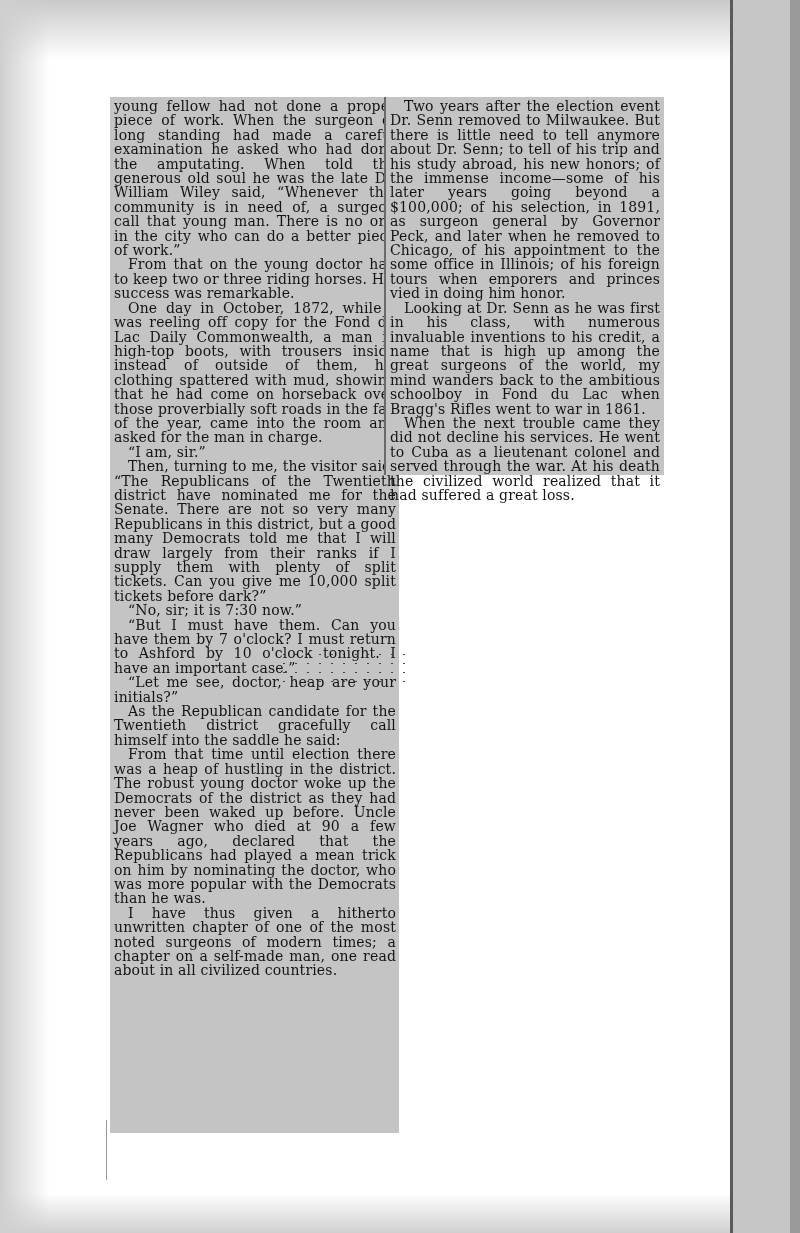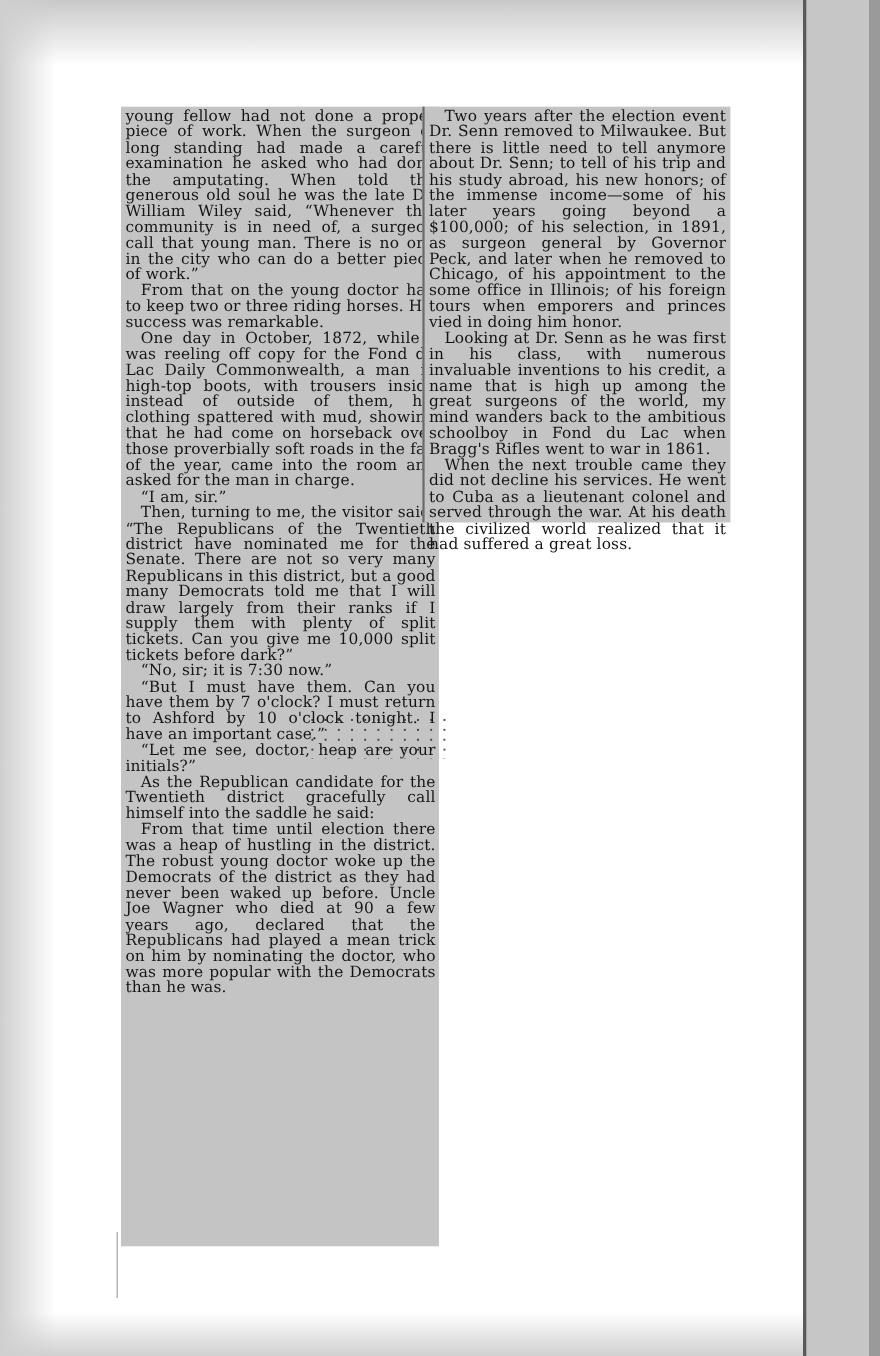--- a/index.html
+++ b/index.html
@@ -67,20 +67,21 @@
   <p class="para">young fellow had not done a proper piece of work. When the surgeon of long standing had made a careful examination he asked who had done the amputating. When told the generous old soul he was the late Dr. William Wiley said, “Whenever this community is in need of, a surgeon call that young man. There is no one in the city who can do a better piece of work.”</p>
   <p class="para indent">From that on the young doctor had to keep two or three riding horses. His success was remarkable.</p>
   <p class="para indent">One day in October, 1872, while I was reeling off copy for the Fond du Lac Daily Commonwealth, a man in high-top boots, with trousers inside instead of outside of them, his clothing spattered with mud, showing that he had come on horseback over those proverbially soft roads in the fall of the year, came into the room and asked for the man in charge.</p>
   <p class="para indent">“I am, sir.”</p>
   <p class="para indent">Then, turning to me, the visitor said: “The Republicans of the Twentieth district have nominated me for the Senate. There are not so very many Republicans in this district, but a good many Democrats told me that I will draw largely from their ranks if I supply them with plenty of split tickets. Can you give me 10,000 split tickets before dark?”</p>
   <p class="para indent">“No, sir; it is 7:30 now.”</p>
   <p class="para indent">“But I must have them. Can you have them by 7 o'clock? I must return to Ashford by 10 o'clock tonight. I have an important case.”</p>
   <p class="para indent">“Let me see, doctor, heap are your initials?”</p>
   <p class="para indent">As the Republican candidate for the Twentieth district gracefully call himself into the saddle he said:</p>
   <p class="para indent">From that time until election there was a heap of hustling in the district. The robust young doctor woke up the Democrats of the district as they had never been waked up before. Uncle Joe Wagner who died at 90 a few years ago, declared that the Republicans had played a mean trick on him by nominating the doctor, who was more popular with the Democrats than he was.</p>
+  <p class="para indent">I have thus given a hitherto unwritten chapter of one of the most noted surgeons of modern times; a chapter on a self-made man, one read about in all civilized countries.</p>
 </div>
 
 <div class="clipping clip-right">
   <p class="para indent">Two years after the election event Dr. Senn removed to Milwaukee. But there is little need to tell anymore about Dr. Senn; to tell of his trip and his study abroad, his new honors; of the immense income—some of his later years going beyond a $100,000; of his selection, in 1891, as surgeon general by Governor Peck, and later when he removed to Chicago, of his appointment to the some office in Illinois; of his foreign tours when emporers and princes vied in doing him honor.</p>
   <p class="para indent">Looking at Dr. Senn as he was first in his class, with numerous invaluable inventions to his credit, a name that is high up among the great surgeons of the world, my mind wanders back to the ambitious schoolboy in Fond du Lac when Bragg's Rifles went to war in 1861.</p>
   <p class="para indent">When the next trouble came they did not decline his services. He went to Cuba as a lieutenant colonel and served through the war. At his death the civilized world realized that it had suffered a great loss.</p>
 </div>
 
 <div class="speckle"></div>
 <div class="left-rule"></div>

